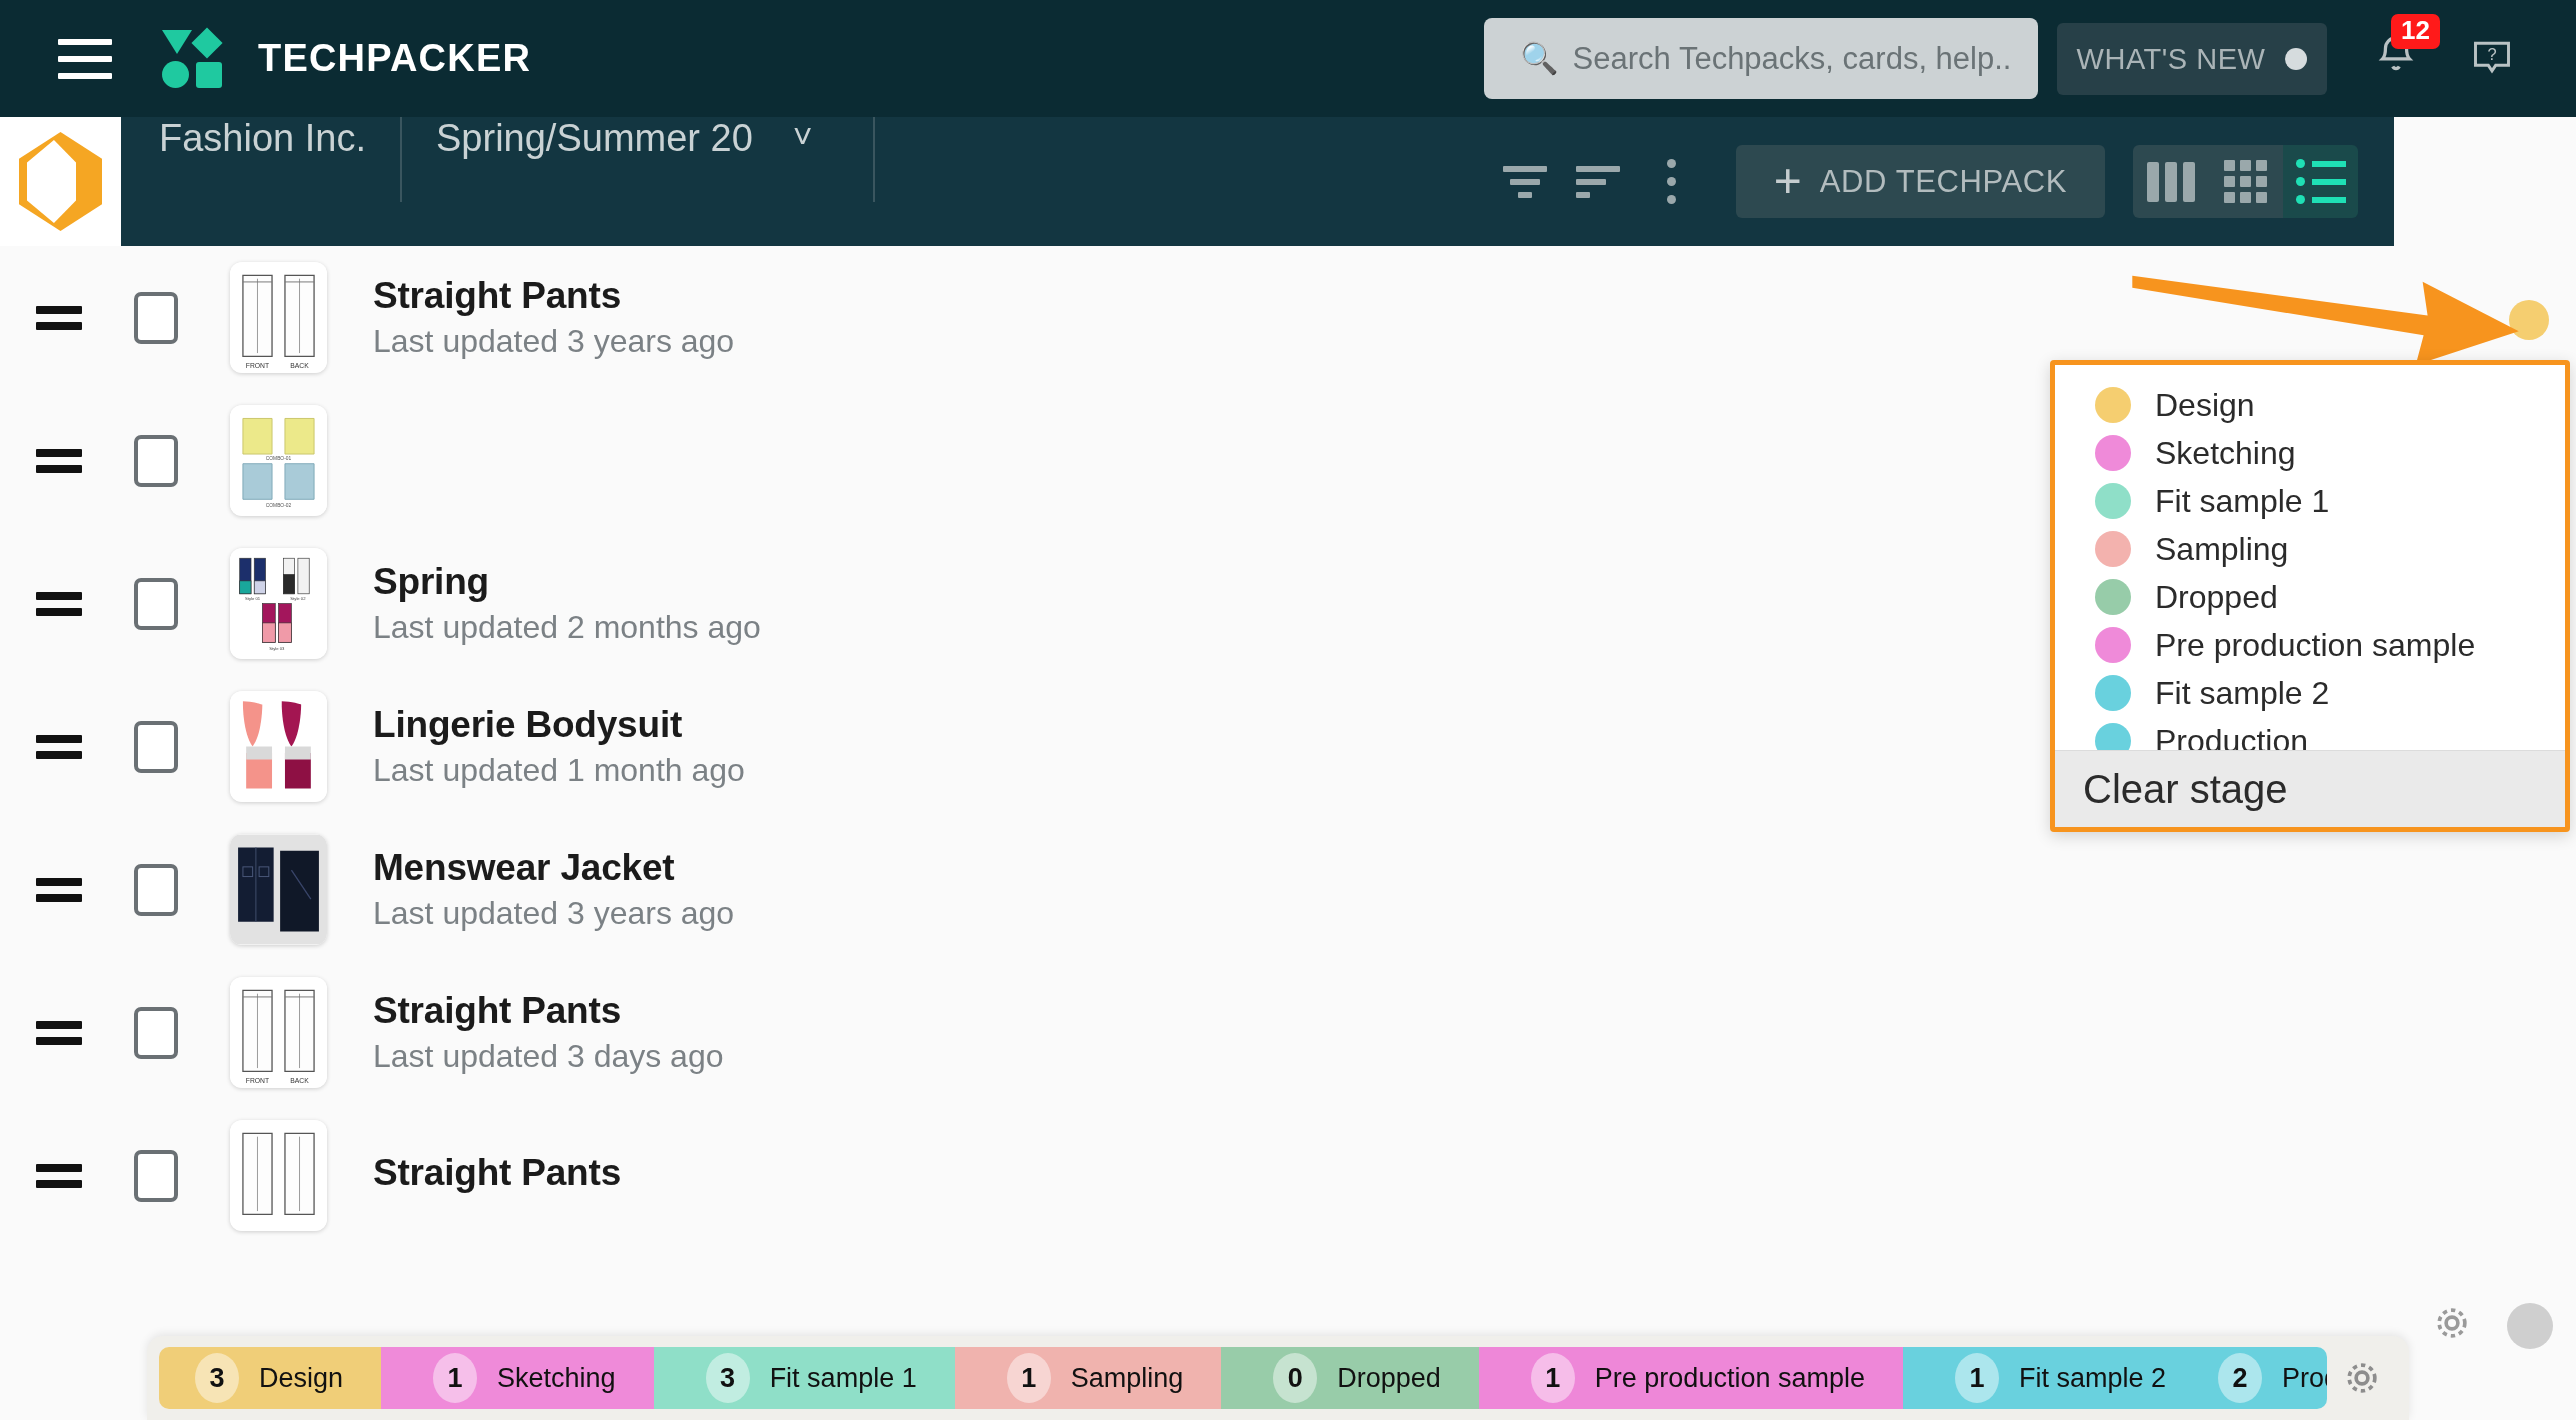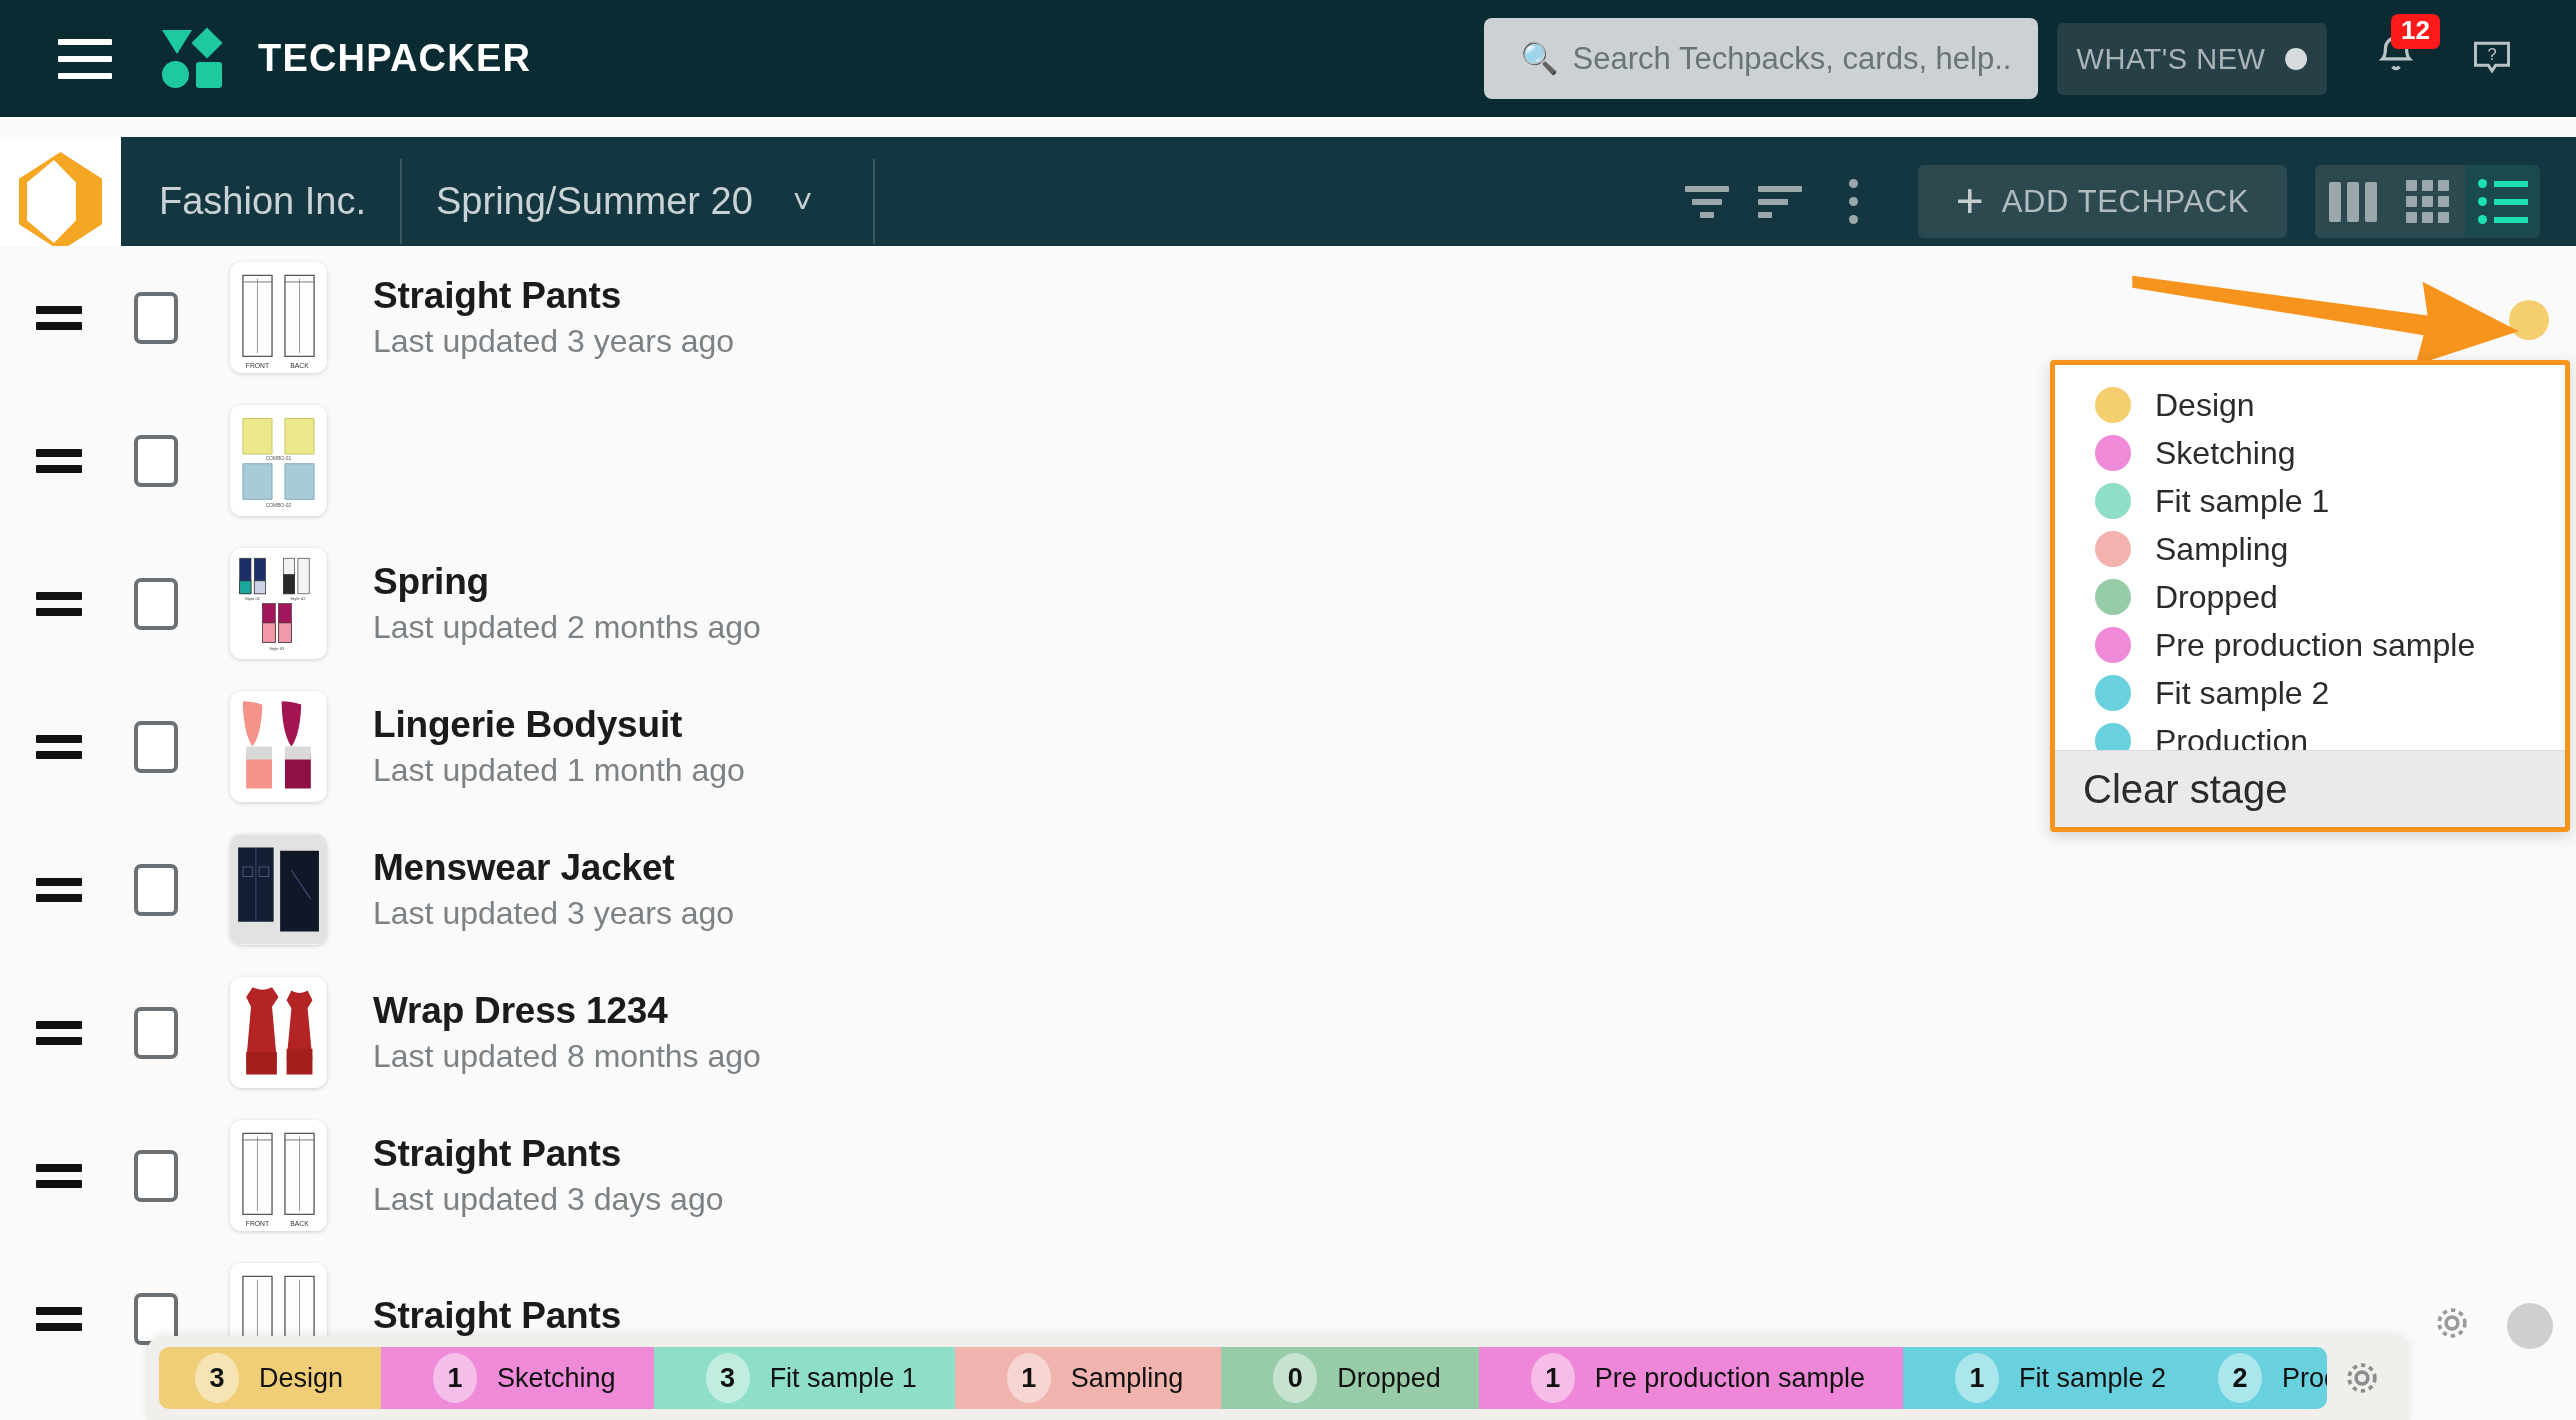--- a/index.html
+++ b/index.html
@@ -52,22 +52,22 @@
 
   .bell { position: absolute; left: 2373px; top: 30px; cursor: pointer; }
   .bell .badge {
     position: absolute; left: 18px; top: -16px; background: #ff1a1a; color: #fff;
     font-size: 26px; font-weight: bold; border-radius: 7px; padding: 2px 10px 4px; line-height: 1.1;
   }
   .helpbtn { position: absolute; left: 2470px; top: 36px; cursor: pointer; }
 
   
   .subbar {
-    position: absolute; top: 117px; left: 0; width: 2576px; height: 129px;
-    background: #133641; display: flex; align-items: center; margin-top: 20px;
+    position: absolute; top: 117px; left: 0; width: 2394px; height: 129px;
+    background: #133641; display: flex; 
   }
   .co-logo {
     width: 121px; height: 129px; background: #ffffff;
     display: flex; align-items: center; justify-content: center;
   }
   .hexlogo { width: 83px; height: 99px; position: relative; }
   .hexlogo .hx {
     position: absolute; inset: 0;
     background: #f5a623;
     clip-path: polygon(50% 0, 100% 27%, 100% 73%, 50% 100%, 0 73%, 0 27%);
@@ -426,40 +426,20 @@
           <path d="M31 10h24v50H31z" fill="#101828"></path>
           <path d="M38 22l12 18" stroke="#39456a" stroke-width=".8"></path>
         </svg>
       </span>
       <span class="meta">
         <div class="tp-title">Menswear Jacket</div>
         <div class="tp-sub">Last updated 3 years ago</div>
       </span>
     </div>
 
-    <div class="row">
-      <span class="drag">
-          <b></b>
-          <b></b>
-        </span>
-      <span class="cbox"></span>
-      <span class="thumb">
-        <svg viewBox="0 0 60 68">
-          <rect width="60" height="68" fill="#fff"></rect>
-          <path d="M14 6c4 2 8 2 12 0l4 6-4 6 3 34H10l3-34-3-6z" fill="#b42424"></path>
-          <path d="M38 8c3 2 7 2 10 0l3 6-3 5 3 32H35l3-32-3-5z" fill="#b42424"></path>
-          <path d="M10 46h19v14H10z" fill="#a51e1e"></path>
-          <path d="M35 44h16v16H35z" fill="#a51e1e"></path>
-        </svg>
-      </span>
-      <span class="meta">
-        <div class="tp-title">Wrap Dress 1234</div>
-        <div class="tp-sub">Last updated 8 months ago</div>
-      </span>
-    </div>
 
     <div class="row">
       <span class="drag">
           <b></b>
           <b></b>
         </span>
       <span class="cbox"></span>
       <span class="thumb">
         <svg viewBox="0 0 60 68">
           <rect width="60" height="68" fill="#fff"></rect>

